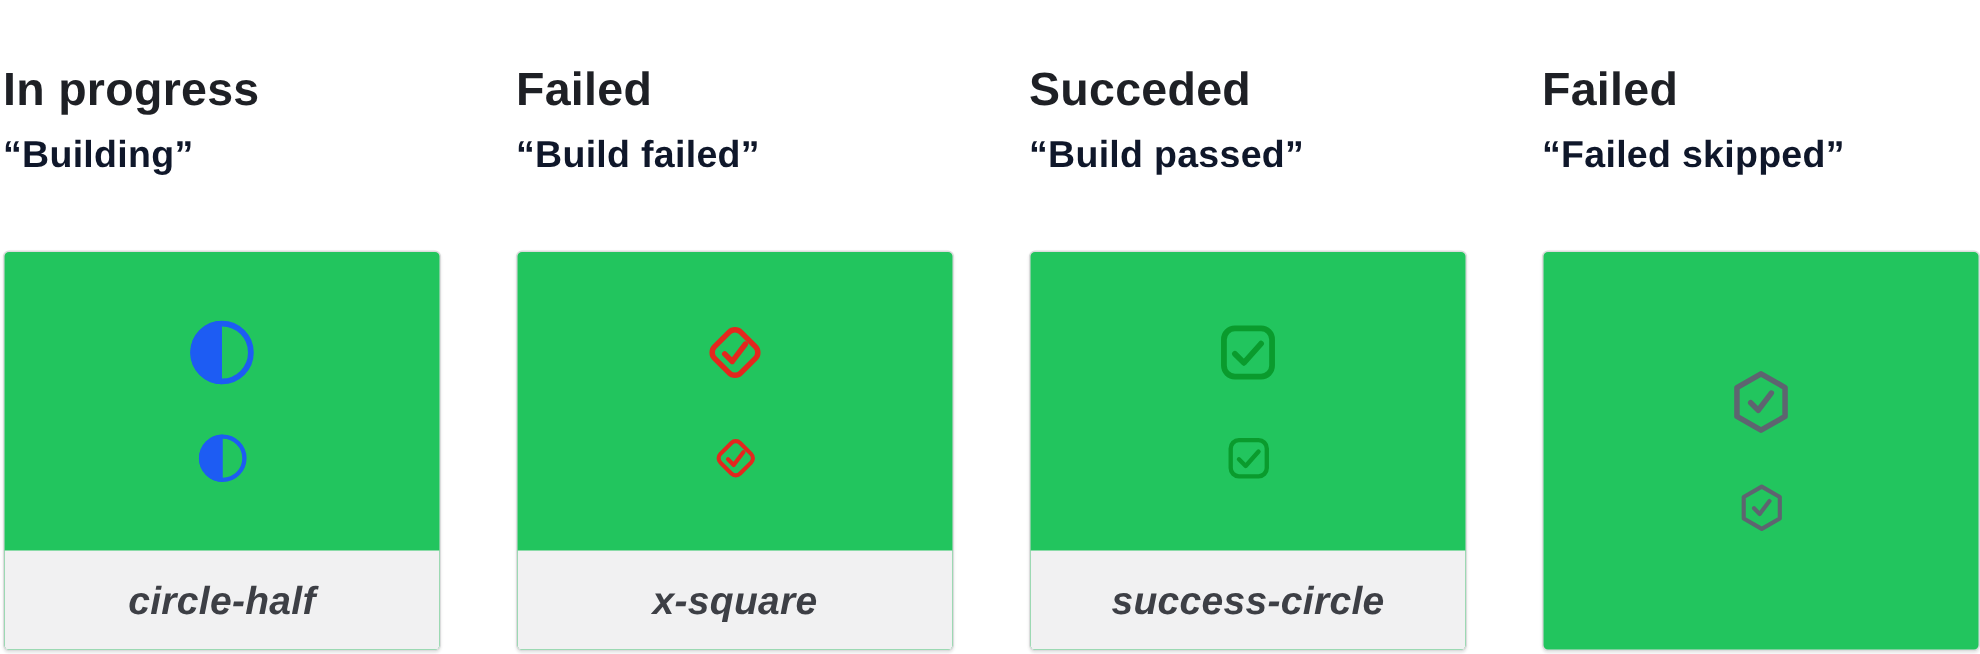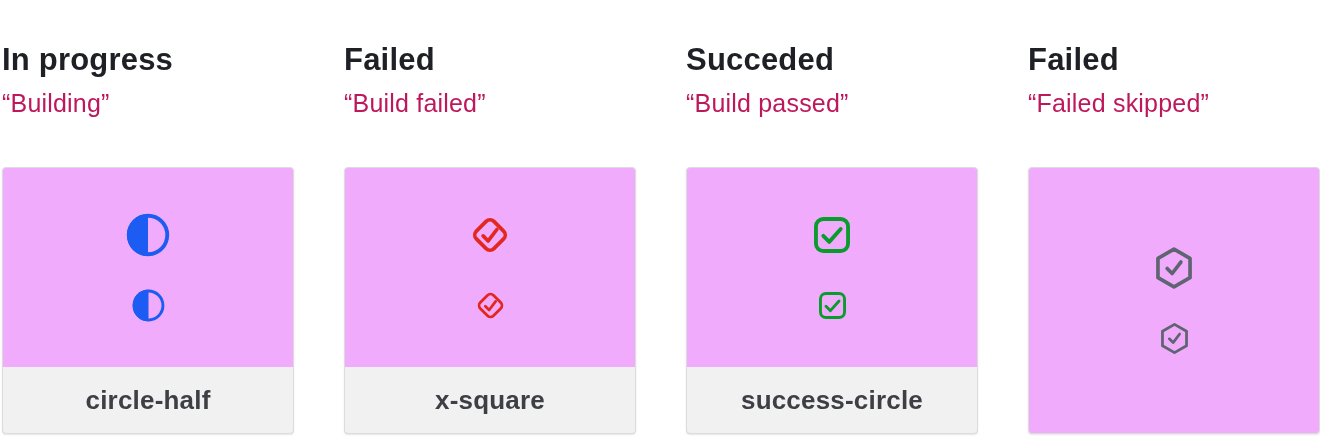--- a/index.html
+++ b/index.html
@@ -27,36 +27,37 @@
     font-size: 31px;
     line-height: 1;
     font-weight: 800;
     color: #1e2025;
     letter-spacing: 0.2px;
   }
   .status-subtitle {
     margin: 16px 0 0 0;
     font-size: 25px;
     line-height: 1;
-    font-weight: 400;
-    color: #be185d;
+    font-weight: 700;
+    color: #0f172a;
     letter-spacing: 0.2px;
   }
   .card {
     margin-top: 51px;
     width: 292px;
     height: 267px;
     box-sizing: border-box;
-    background: #f0abfc;
+    background: #22c55e;
     border: 1px solid #dcdcdd;
     border-radius: 4px;
     box-shadow: 0 1px 2px rgba(0,0,0,0.10);
     display: flex;
     flex-direction: column;
     overflow: hidden;
+    font-style: italic;
   }
   .card-body {
     flex: 1 1 auto;
     display: flex;
     flex-direction: column;
     align-items: center;
     justify-content: center;
     gap: 32px;
   }
   .icon { display: block; }

